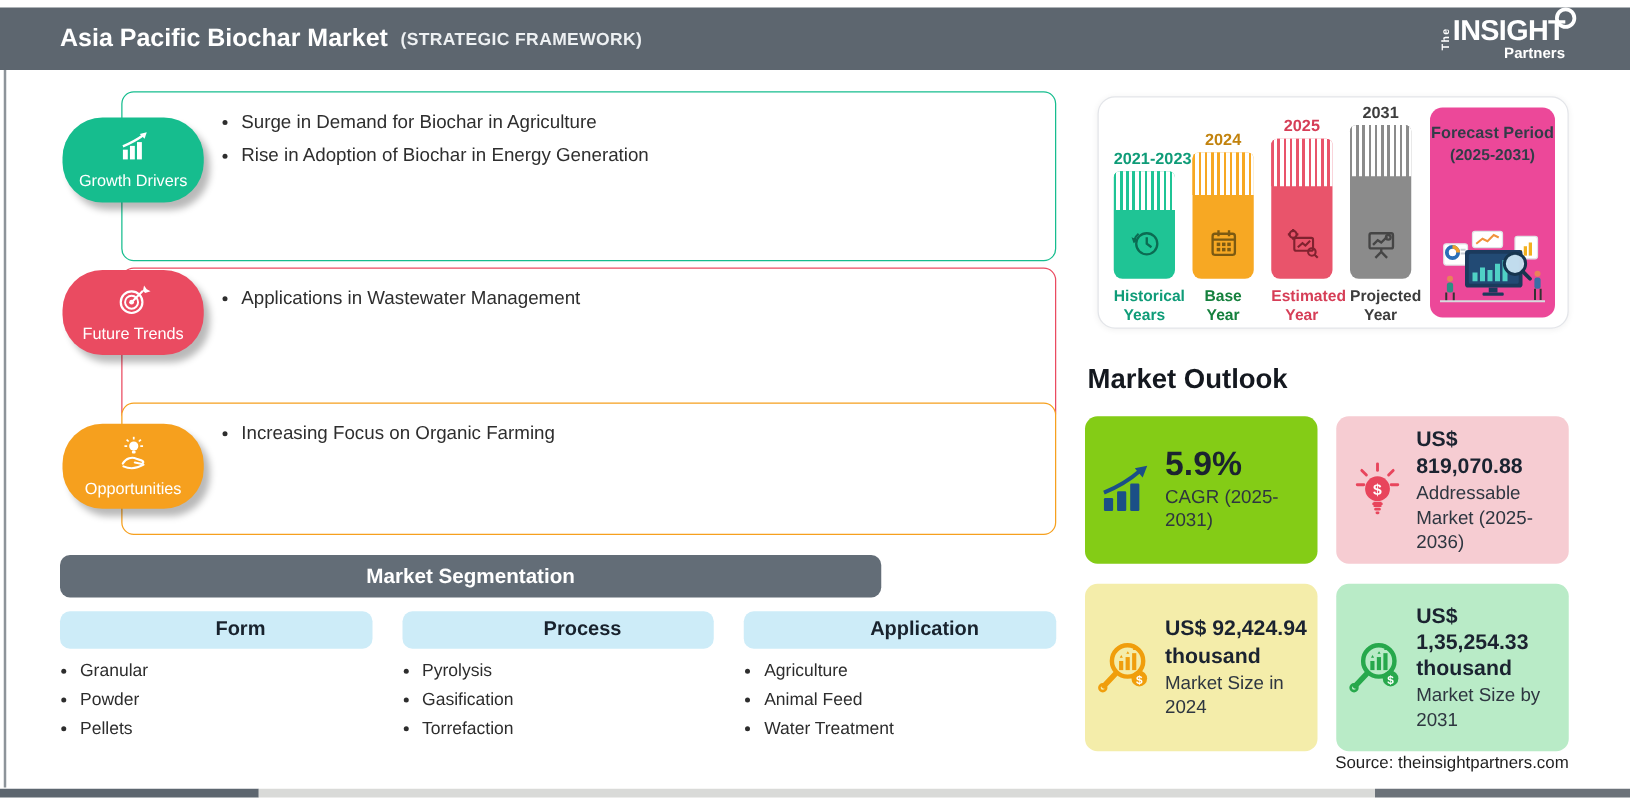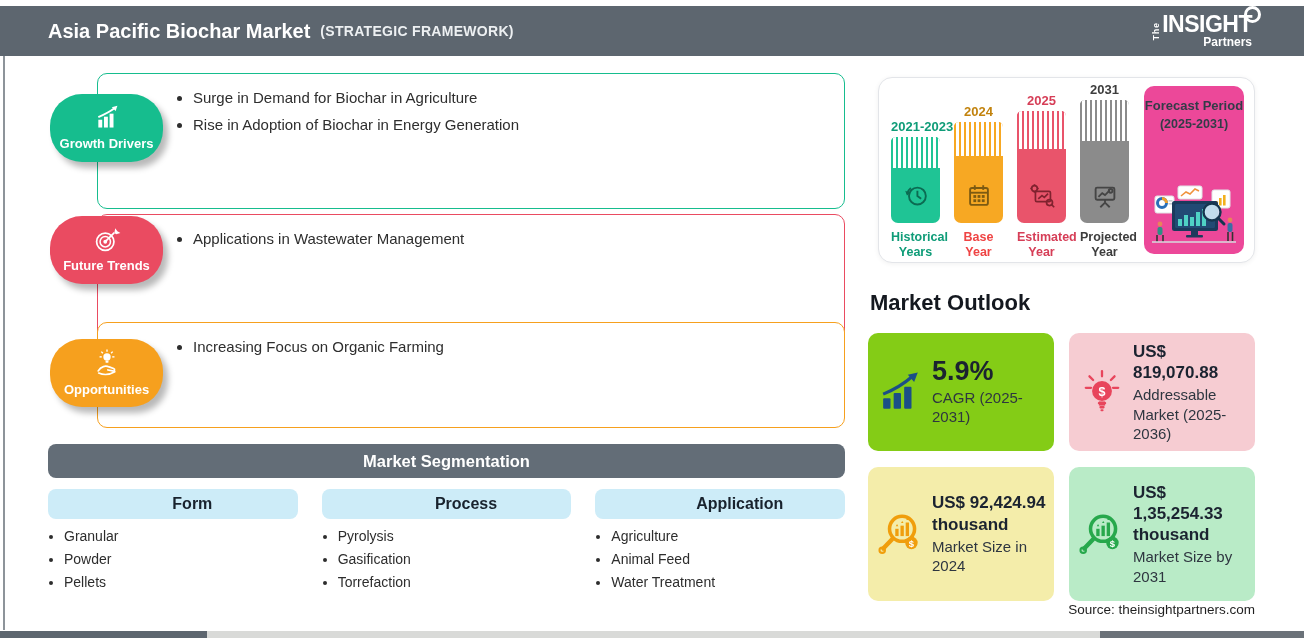--- a/index.html
+++ b/index.html
@@ -21,27 +21,27 @@
 
   
   .sec-box{position:absolute;left:97px;width:748px;background:#fff;border:1.6px solid #999;border-radius:10px;box-sizing:border-box;}
   .sec-box ul{margin:0;padding:15px 0 0 95px;}
   .sec-box li{font-size:15px;color:#2e2e2e;margin-bottom:10px;}
   #box-0{top:73px;height:136px;}
   #box-1{top:214px;height:126px;}
   #box-2{top:322px;height:106px;}
 
   .badge{position:absolute;left:50px;width:113px;height:68px;border-radius:32px;display:flex;flex-direction:column;align-items:center;justify-content:center;color:#fff;box-shadow:5px 6px 6px rgba(0,0,0,.28);z-index:2;}
-  .badge .blabel{font-size:13px;font-weight:bold;margin-top:1px;}
+  .badge .blabel{font-size:13px;font-weight:normal;margin-top:1px;}
   #badge-0{top:94px;}
   #badge-1{top:216px;}
   #badge-2{top:339px;}
 
   
-  .seg-bar{position:absolute;left:48px;top:444px;width:797px;height:34px;background:#636d77;border-radius:8px;display:flex;align-items:center;justify-content:center;}
+  .seg-bar{position:absolute;left:48px;top:444px;width:657px;height:34px;background:#636d77;border-radius:8px;display:flex;align-items:center;justify-content:center;}
   .seg-bar span{color:#fff;font-weight:bold;font-size:16.5px;}
   .seg-cols{position:absolute;left:48px;top:489px;width:797px;display:flex;gap:24px;}
   .seg-col{flex:1;}
   .col-header{background:#cdecf8;border-radius:8px;height:30px;display:flex;align-items:center;justify-content:center;font-weight:bold;font-size:16px;color:#18222d;padding-left:39px;}
   .seg-col ul{margin:9px 0 0;padding-left:16px;}
   .seg-col li{font-size:14px;color:#2d2d2d;margin-bottom:7px;}
 
   
   .tl-card{position:absolute;left:878px;top:77px;width:377px;height:186px;background:#fff;border:1px solid #e3e5e9;border-radius:14px;box-shadow:0 1px 5px rgba(0,0,0,.06);box-sizing:border-box;}
   .bars{position:absolute;left:12px;top:4px;height:178px;display:flex;gap:14px;align-items:flex-end;}
@@ -212,21 +212,21 @@
                 <rect x="10" y="15" width="3" height="3"></rect>
                   <rect x="14.5" y="15" width="3" height="3"></rect>
                   <rect x="19" y="15" width="3" height="3"></rect>
                 <rect x="10" y="19.5" width="3" height="3"></rect>
                   <rect x="14.5" y="19.5" width="3" height="3"></rect>
                   <rect x="19" y="19.5" width="3" height="3"></rect>
               </g>
             </svg>
           </span>
         </div>
-        <div class="cap" style="color: #ef4444;">Base Year</div>
+        <div class="cap" style="color: #15803d;">Base Year</div>
       </div>
       <div class="bar-col">
         <div class="year" style="color: rgb(214, 62, 87);">2025</div>
         <div class="bar" style="height: 112px; background: rgb(233, 84, 107);">
           <div class="stripes" style="height: 38px; background: repeating-linear-gradient(90deg, rgb(233, 84, 107) 0px, rgb(233, 84, 107) 2px, rgb(255, 255, 255) 2px, rgb(255, 255, 255) 5px);"></div>
           <span class="bar-icon" style="color: rgb(128, 34, 47);">
             <svg width="30" height="30" viewBox="0 0 32 32" fill="none" stroke="currentColor" stroke-width="1.8">
               <circle cx="8" cy="8" r="3"></circle>
               <path d="M8 3.5 v1.5 M8 11 v1.5 M3.5 8 h1.5 M11 8 h1.5"></path>
               <rect x="9" y="11" width="16" height="11" rx="1.5"></rect>

